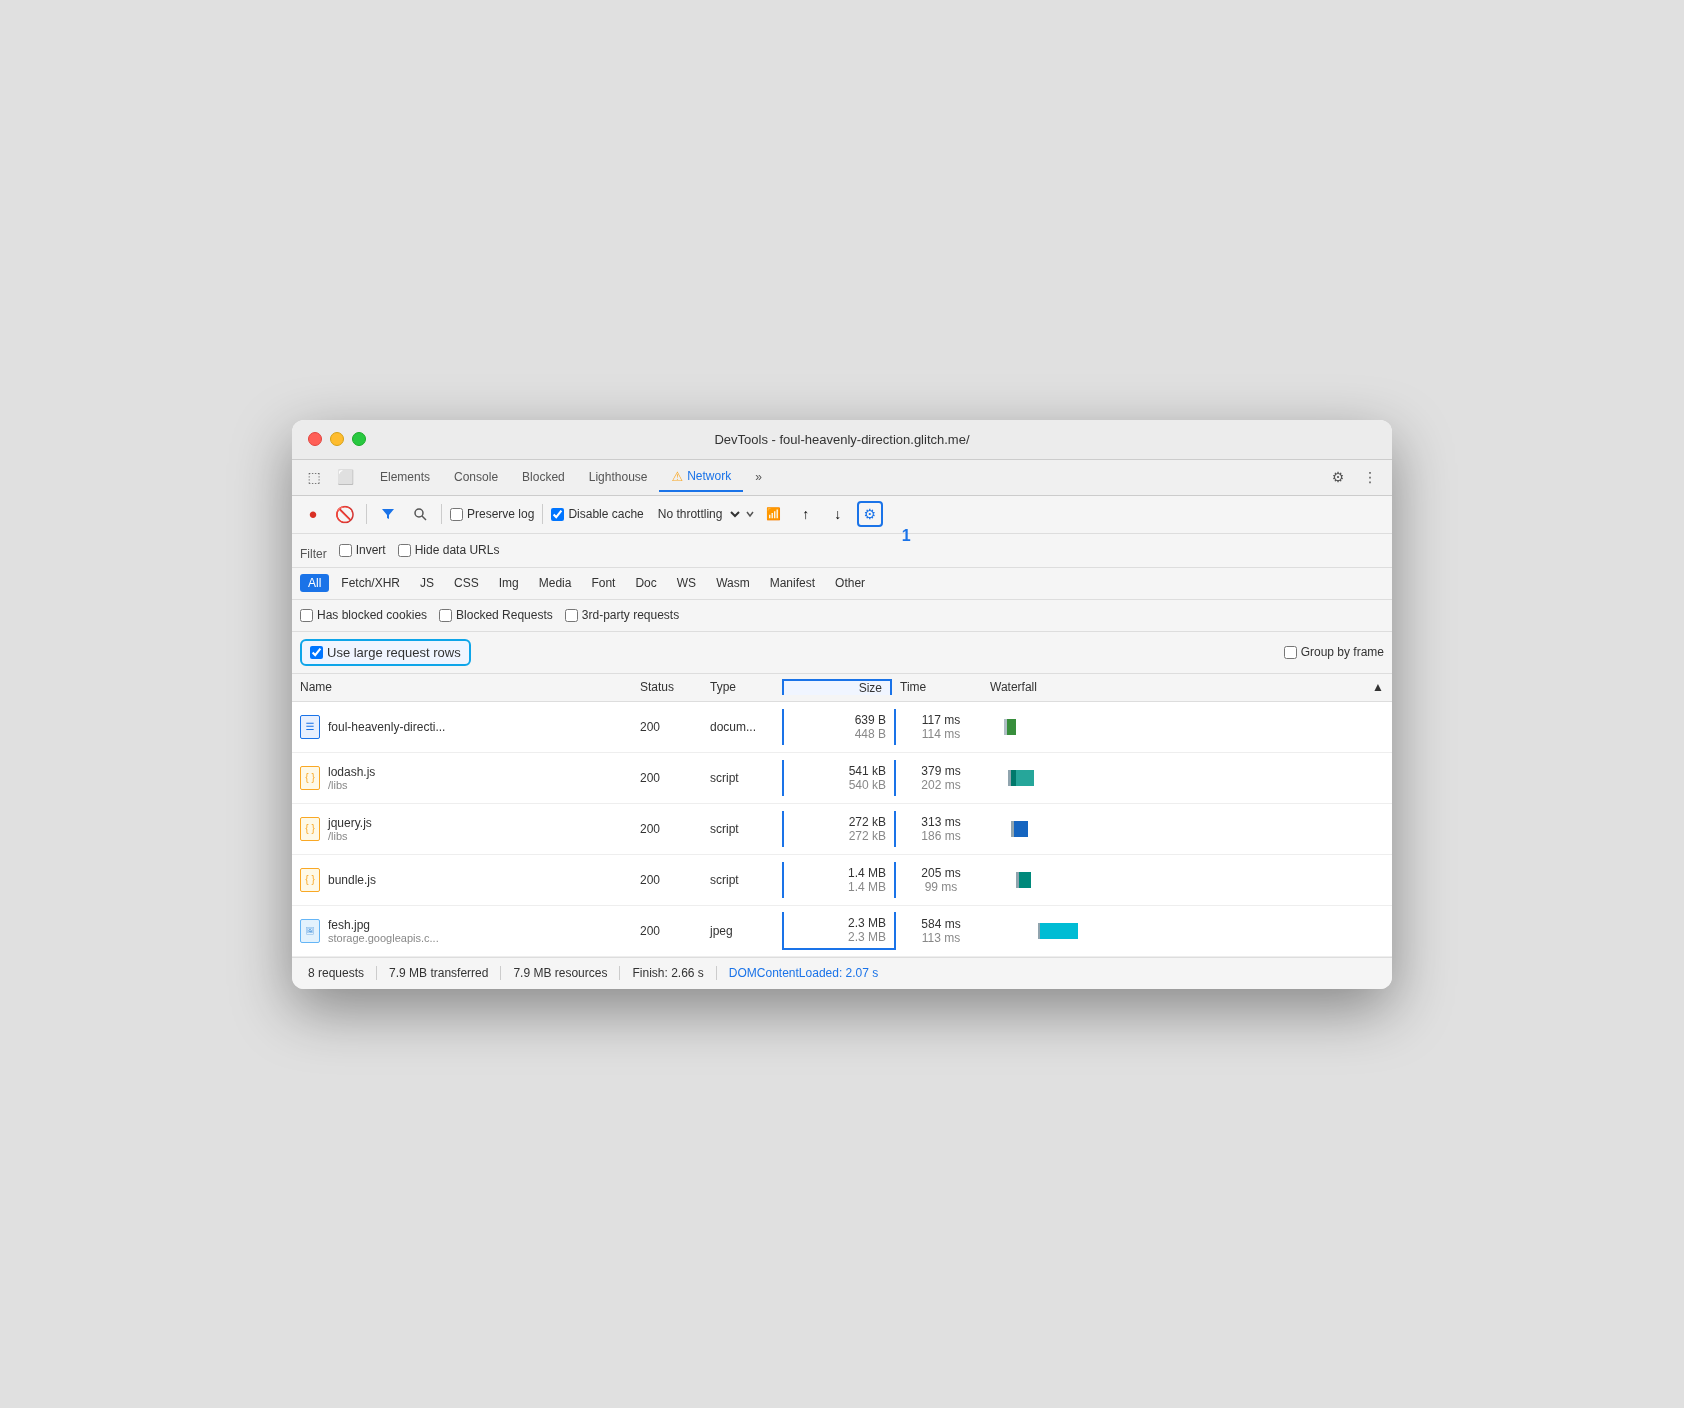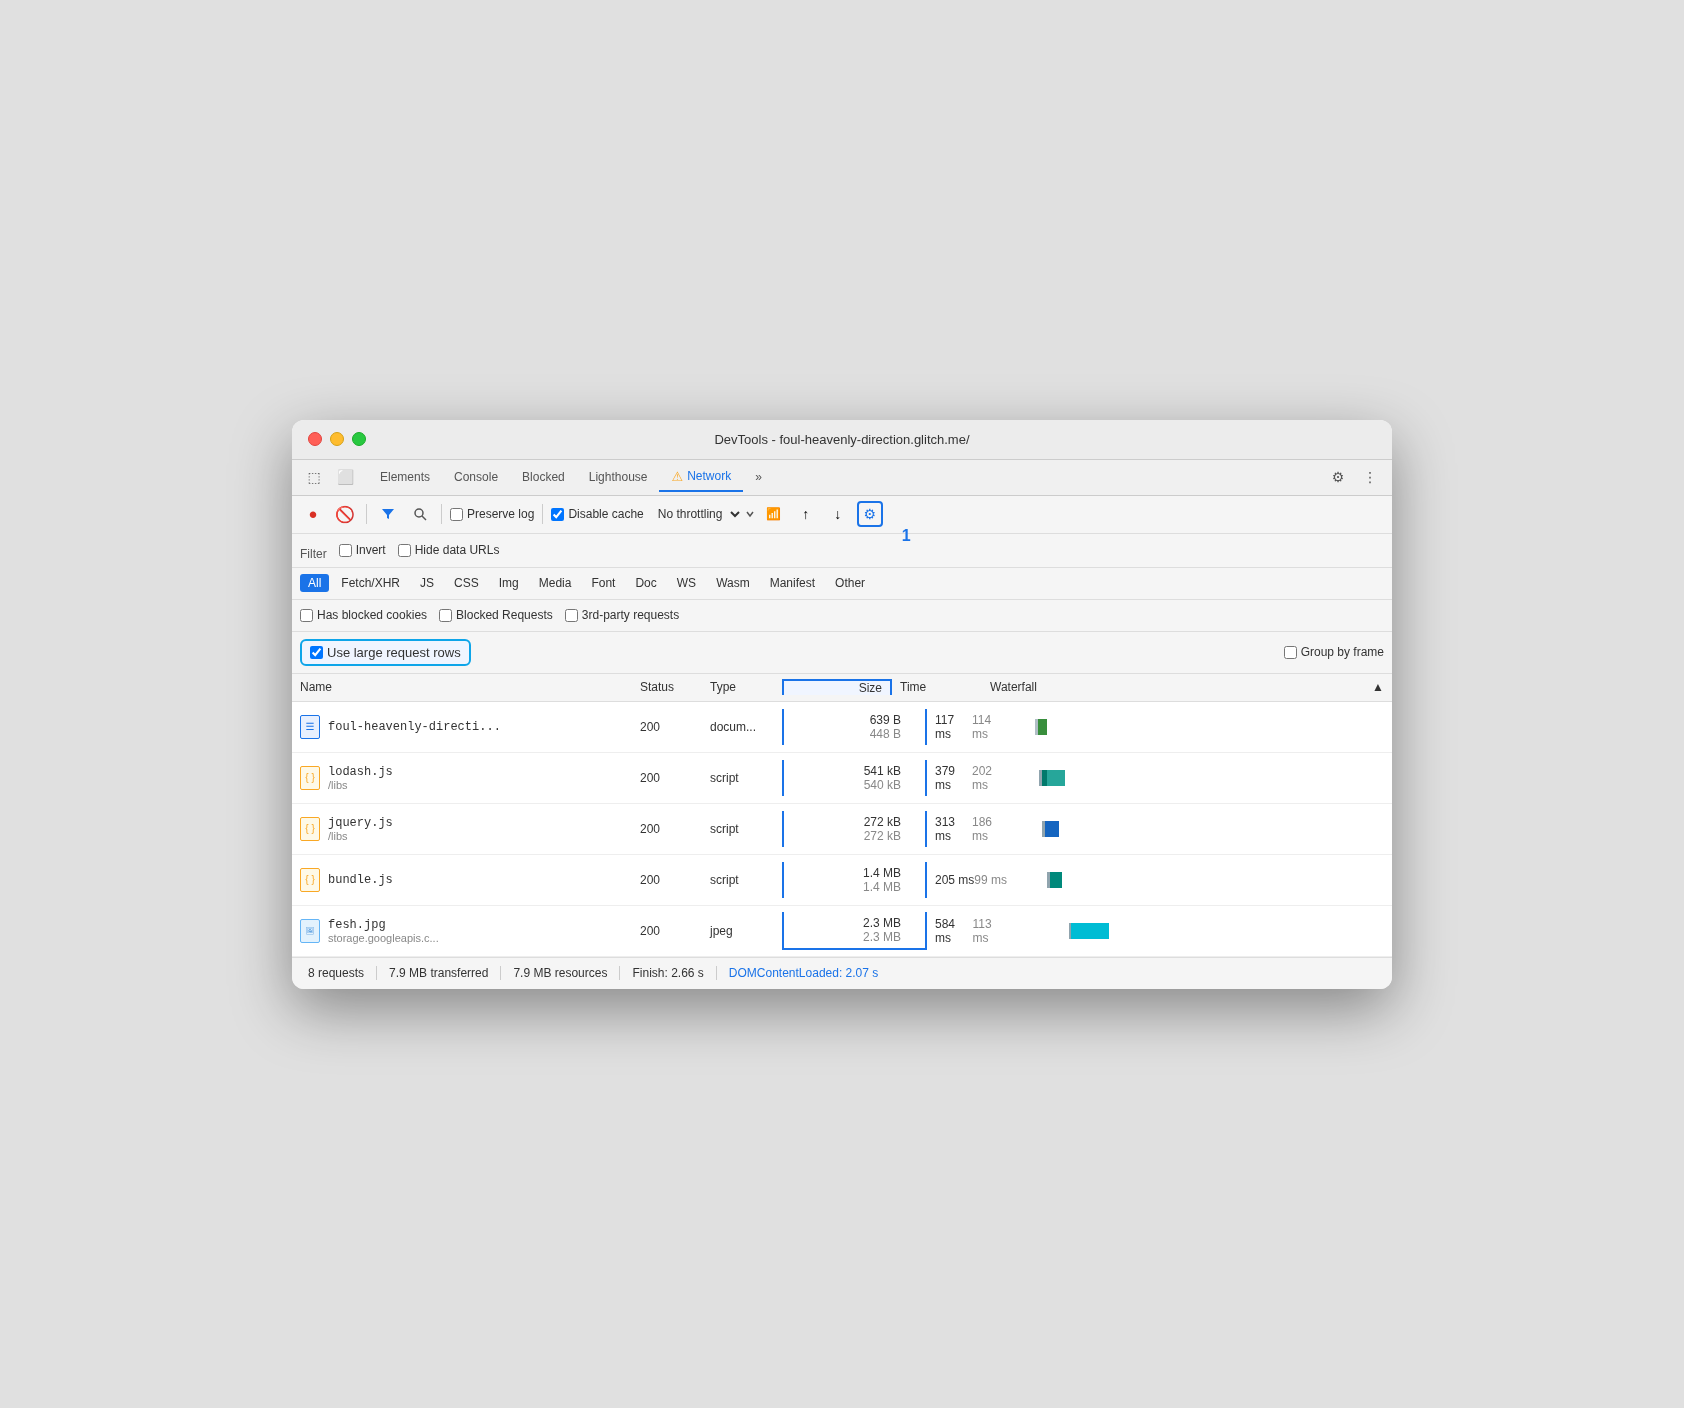--- a/index.html
+++ b/index.html
@@ -305,42 +305,43 @@
       width: 340px;
       padding: 4px 8px;
       display: flex;
       align-items: center;
       gap: 8px;
     }
     .row-name-text {
       display: flex;
       flex-direction: column;
     }
-    .row-name-primary { font-size: 12px; color: #333; font-family: Liberation Mono, monospace; }
+    .row-name-primary { font-size: 12px; color: #333; }
     .row-name-secondary { font-size: 11px; color: #888; }
     .row-status { width: 70px; padding: 0 8px; font-size: 12px; color: #333; }
     .row-type { width: 80px; padding: 0 8px; font-size: 12px; color: #333; }
     .row-size {
-      width: 145px;
-      padding: 4px 24px;
+      width: 114px;
+      padding: 4px 8px;
       font-size: 12px;
       text-align: right;
       display: flex;
       flex-direction: column;
       align-items: flex-end;
       border-left: 2px solid #1a73e8;
       border-right: 2px solid #1a73e8;
     }
     .row-size-primary { color: #333; }
     .row-size-secondary { color: #888; }
     .row-time {
       width: 90px;
       padding: 4px 8px;
       font-size: 12px;
       display: flex;
+      flex-direction: column;
       align-items: center;
     }
     .row-time-primary { color: #333; }
     .row-time-secondary { color: #888; }
     .row-waterfall { flex: 1; padding: 0 8px; position: relative; height: 50px; }
     
     .size-col-last {
       border-bottom: 2px solid #1a73e8;
     }
     

